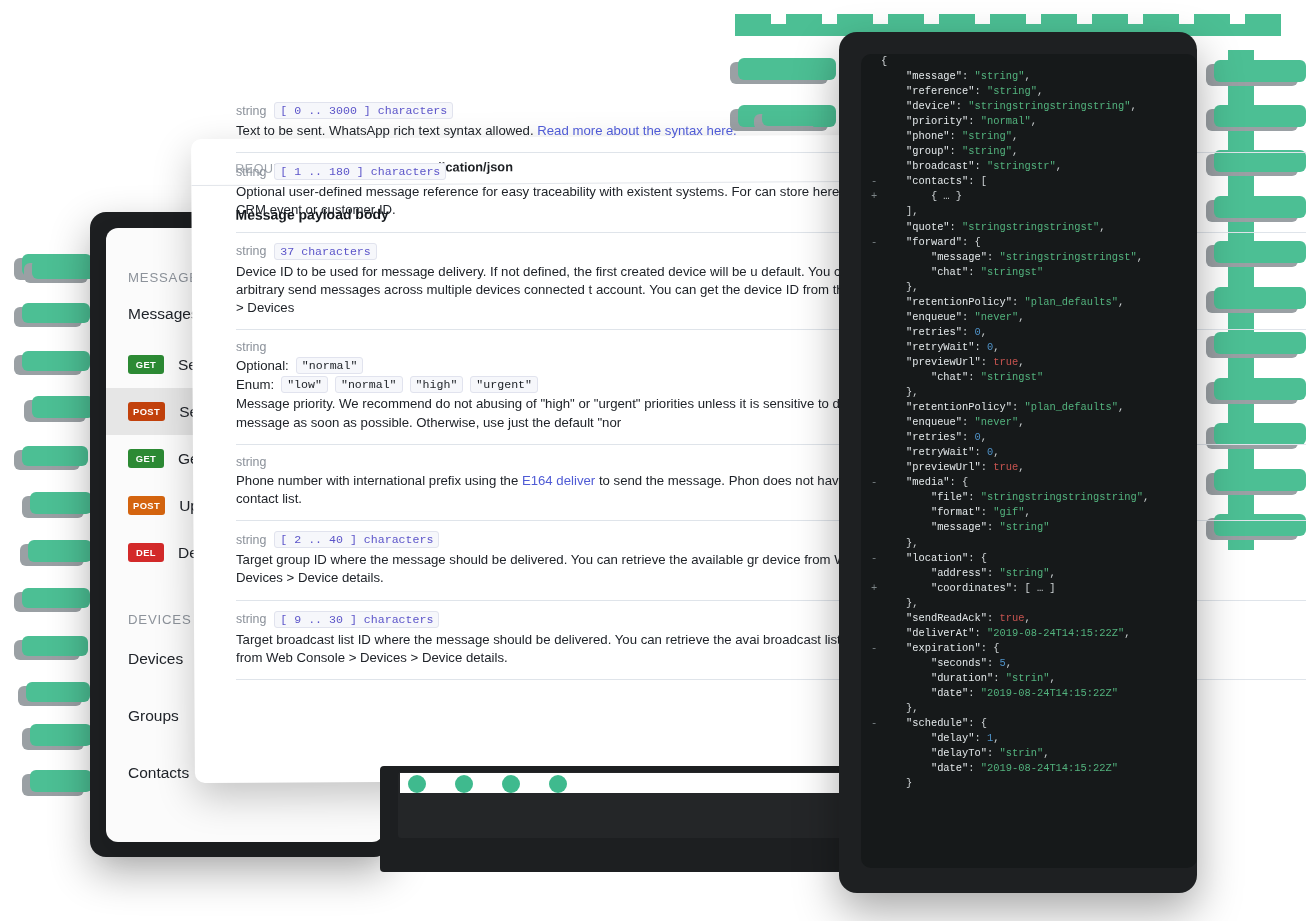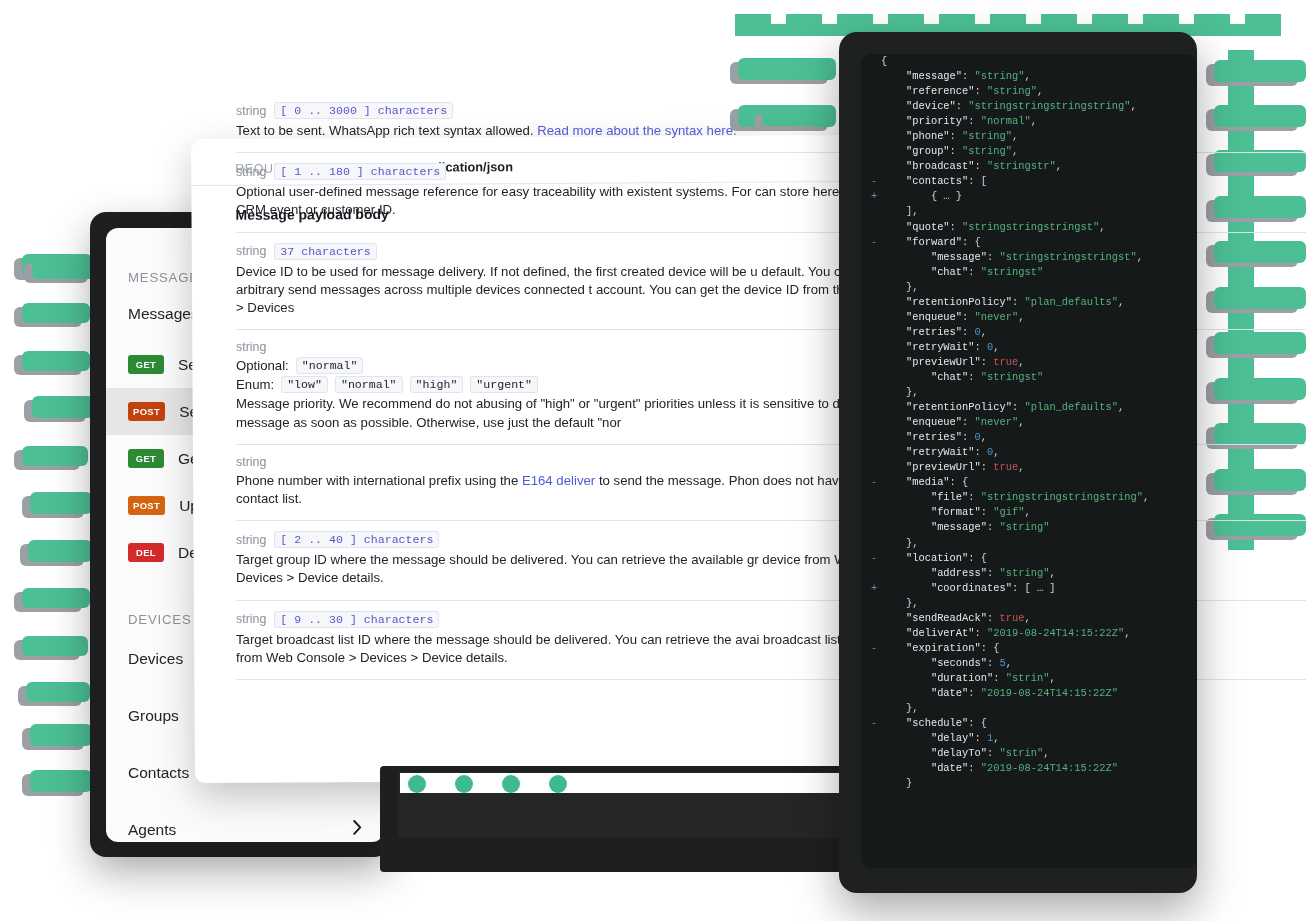--- a/index.html
+++ b/index.html
@@ -275,28 +275,20 @@
         </span>
       </div>
       <div class="nav-row" style="padding-top:21px">
         <span class="t">Contacts</span>
         <span>
           <svg width="9" height="15" viewBox="0 0 9 15">
               <path d="M1.2 1l6 6.4-6 6.4" stroke="#15181c" stroke-width="1.9" fill="none" stroke-linecap="round" stroke-linejoin="round"></path>
             </svg>
         </span>
       </div>
-      <div class="nav-row" style="padding-top:21px">
-        <span class="t">Agents</span>
-        <span>
-          <svg width="9" height="15" viewBox="0 0 9 15">
-              <path d="M1.2 1l6 6.4-6 6.4" stroke="#15181c" stroke-width="1.9" fill="none" stroke-linecap="round" stroke-linejoin="round"></path>
-            </svg>
-        </span>
-      </div>
     </div>
   </div>
 
   <div id="mid-card">
     <div id="mid-inner">
       <div class="rbs-row">
         <span class="rbs-label">REQUEST BODY SCHEMA:</span>
         <span class="rbs-value">application/json</span>
       </div>
       <div class="mid-title">Message payload body</div>

